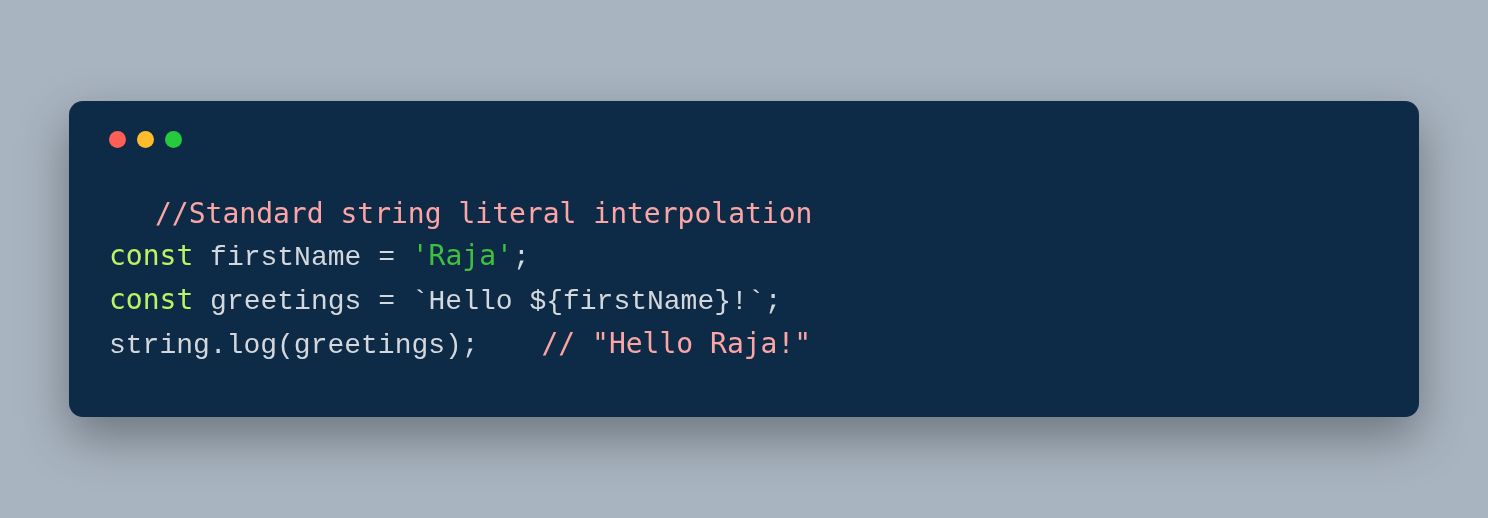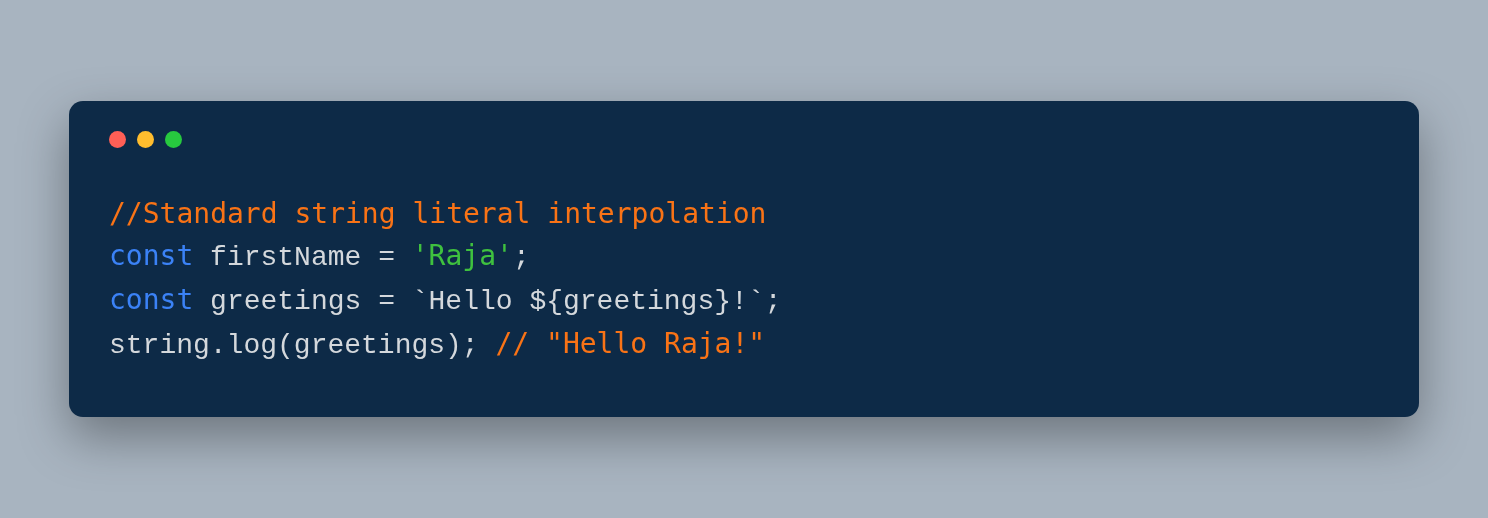--- a/index.html
+++ b/index.html
@@ -34,31 +34,31 @@
       border-radius: 50%;
     }
     .dot-red { background: #ff5f56; }
     .dot-yellow { background: #ffbd2e; }
     .dot-green { background: #27c93f; }
     .code-content {
       font-size: 28px;
       line-height: 1.5;
       white-space: pre;
     }
-    .comment { color: #f97316; }
-    .keyword { color: #3b82f6; }
+    .comment { color: #fca5a5; margin-left: 46px; }
+    .keyword { color: #bef264; }
     .default { color: #d4d8dc; font-family: Liberation Mono, monospace; }
     .string { color: #3fc13f; }
   </style>
 </head>
 <body>
 
 <div class="code-window">
   <div class="window-controls">
     <div class="control-dot dot-red"></div>
     <div class="control-dot dot-yellow"></div>
     <div class="control-dot dot-green"></div>
   </div>
   <div class="code-content"><span class="comment">//Standard string literal interpolation</span>
 <span class="keyword">const</span><span class="default"> </span><span class="default">firstName </span><span class="default">=</span><span class="default"> </span><span class="string">'Raja'</span><span class="default">;</span>
-<span class="keyword">const</span><span class="default"> </span><span class="default">greetings </span><span class="default">=</span><span class="default"> </span><span class="default">`Hello ${greetings}!`</span><span class="default">;</span>
+<span class="keyword">const</span><span class="default"> </span><span class="default">greetings </span><span class="default">=</span><span class="default"> </span><span class="default">`Hello ${firstName}!`</span><span class="default">;</span>
 <span class="default">string.log(greetings); </span><span class="comment">// "Hello Raja!"</span></div>
 </div>
 
 </body></html>

